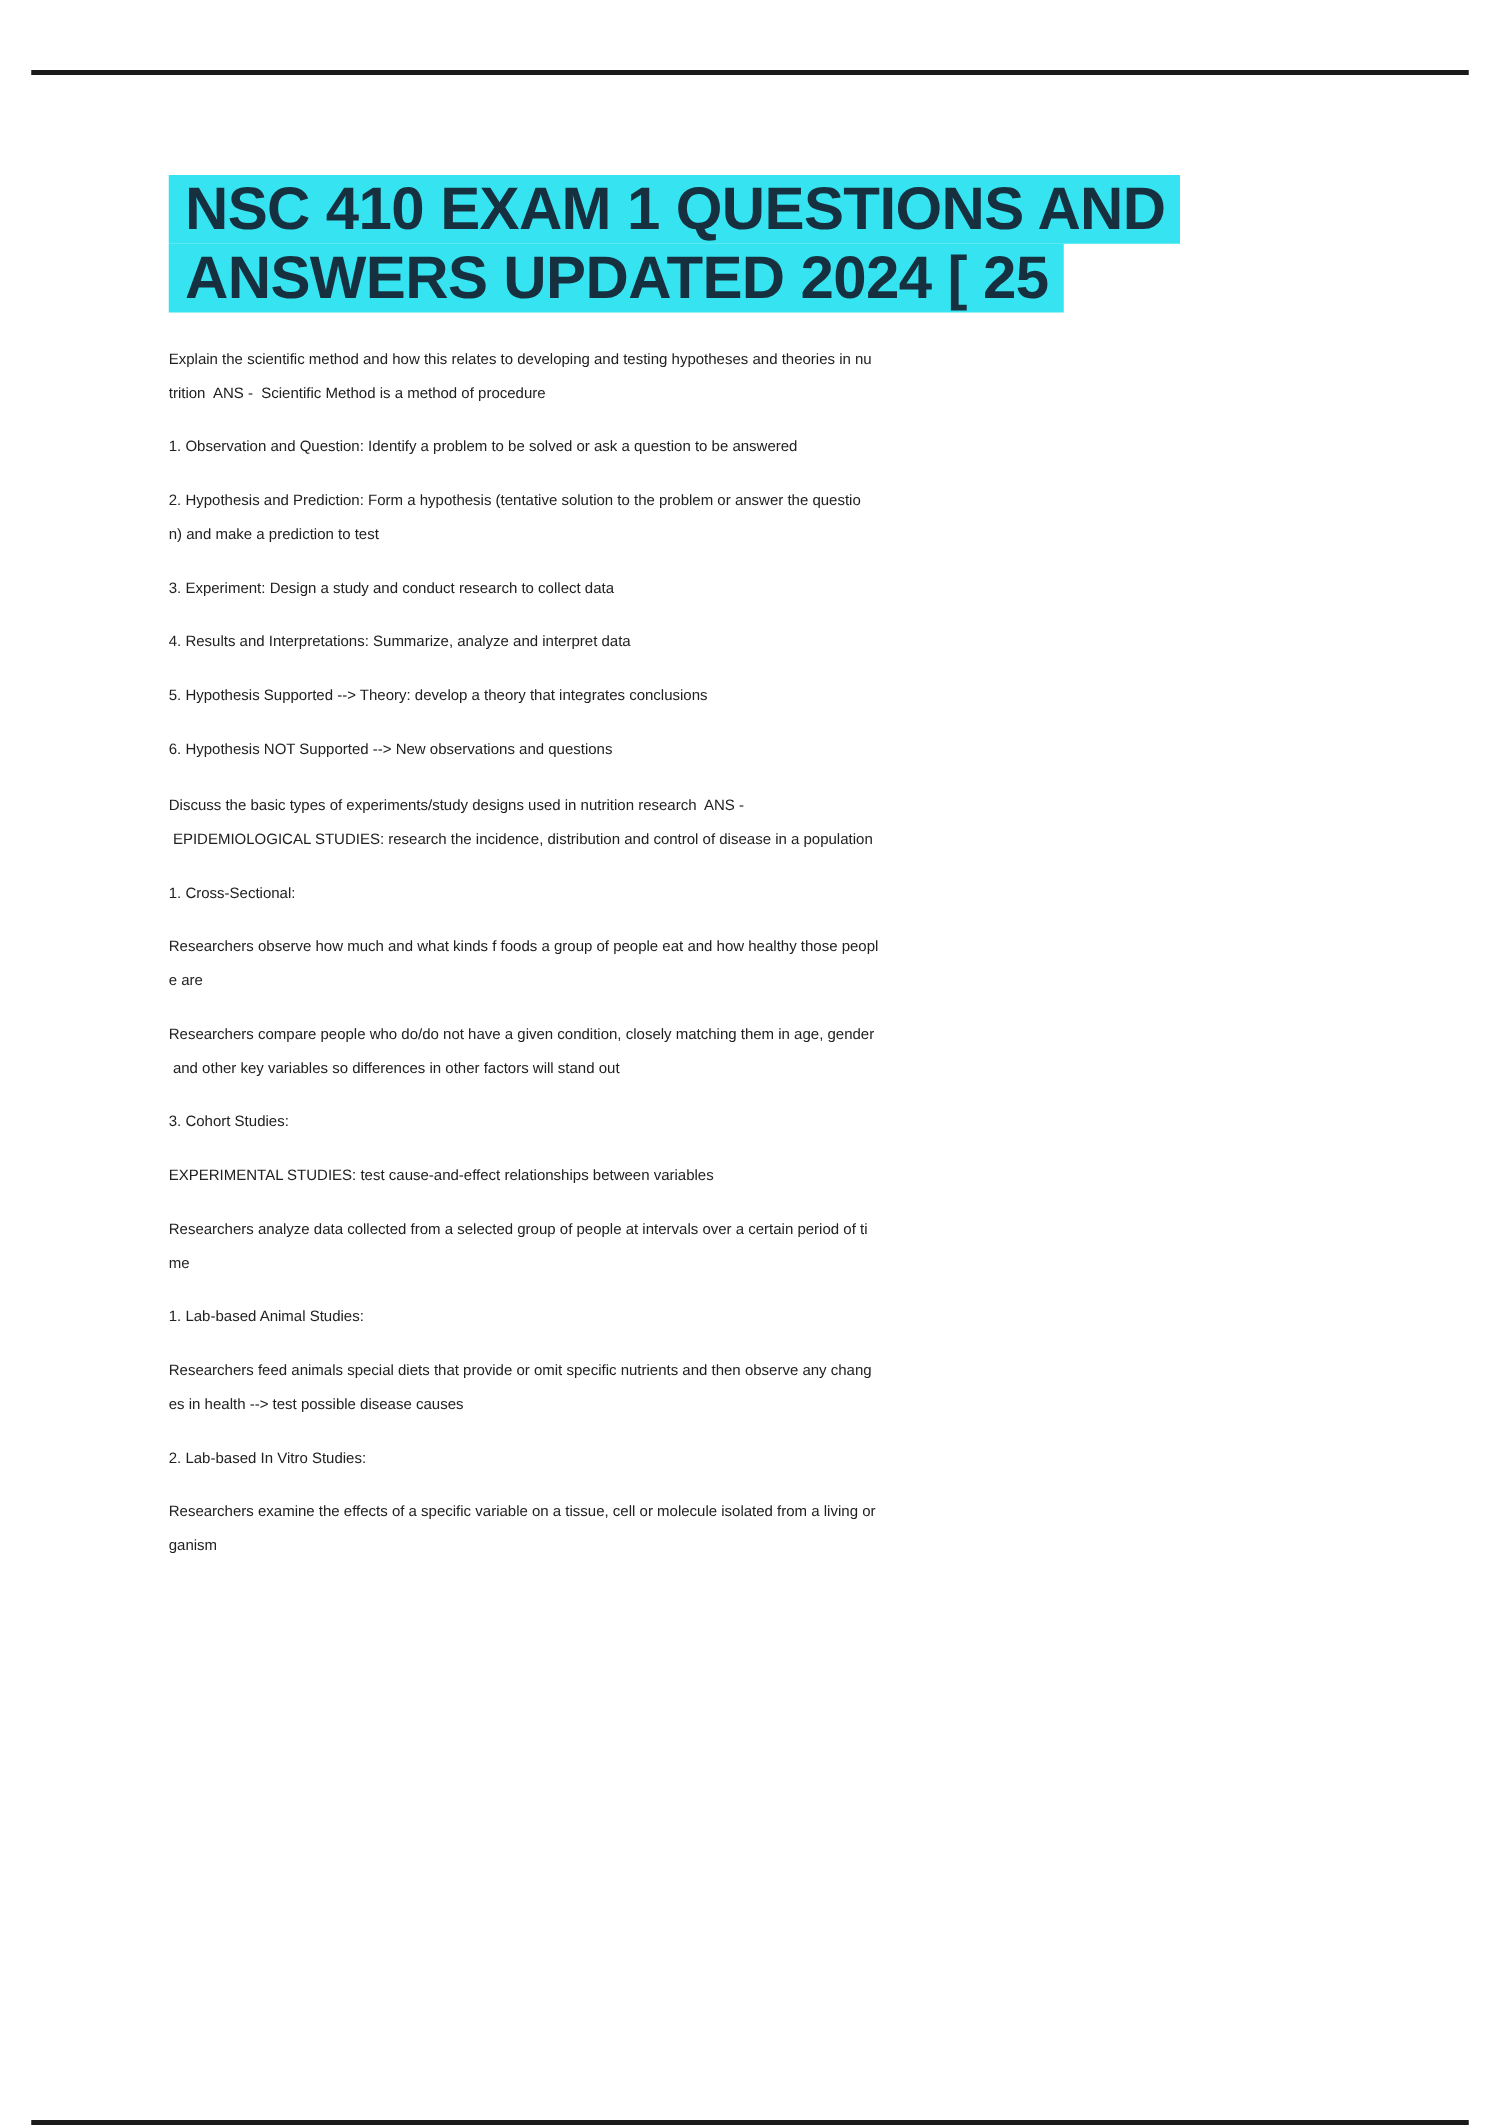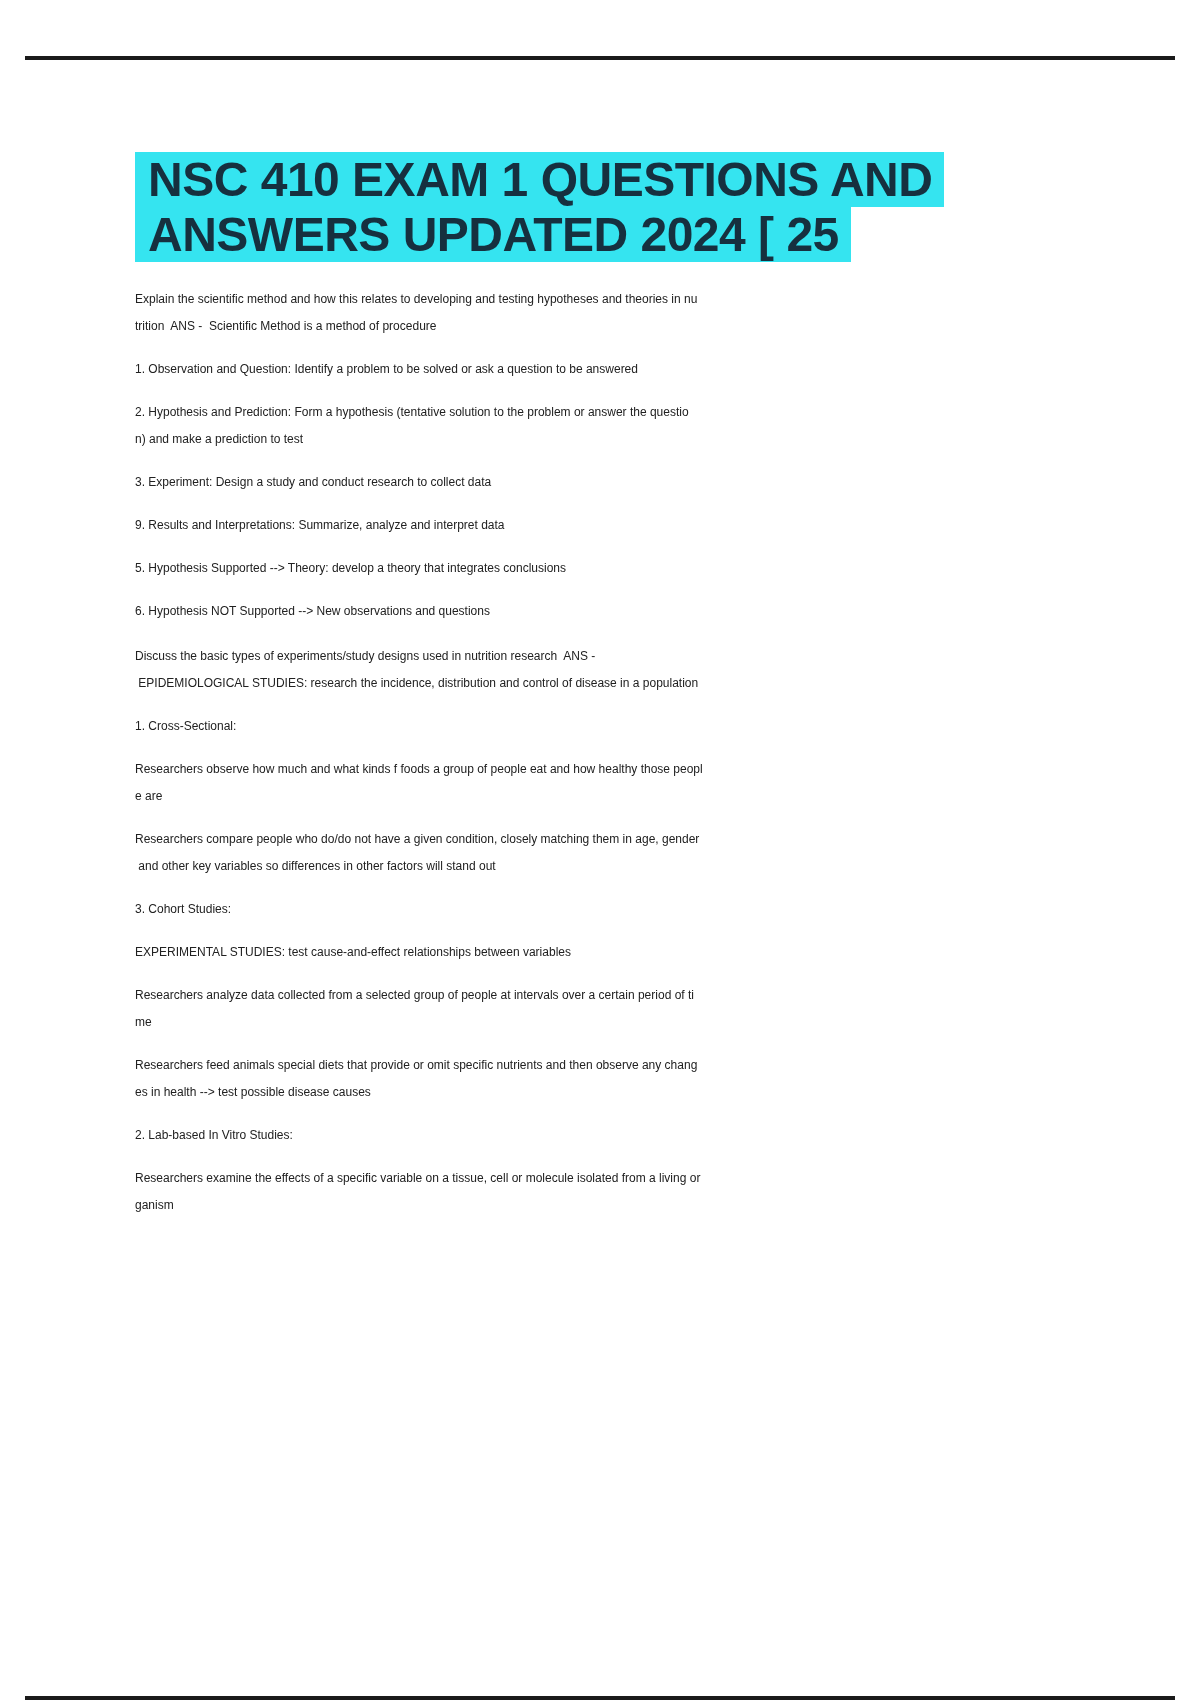--- a/index.html
+++ b/index.html
@@ -24,21 +24,21 @@
     left: 25px;
     width: 1150px;
     height: 4px;
     background: var(--rule-color, #1a1a1a);
   }
   .rule-top { top: 56px; }
   .rule-bottom { top: 1696px; }
   .content {
     position: absolute;
     left: 135px;
-    top: 152px;
+    top: 140px;
     width: 950px;
   }
   .title {
     margin: 0 0 24px 0;
     font-size: 48px;
     font-weight: bold;
     line-height: 55px;
     letter-spacing: -0.5px;
     color: var(--title-color, #16303f);
   }
@@ -73,34 +73,35 @@
       <span class="title-line"><span class="hl">ANSWERS UPDATED 2024 [ 25</span></span>
     </h1>
 
     <div class="body-text">
       <p>Explain the scientific method and how this relates to developing and testing hypotheses and theories in nu
 trition  ANS -  Scientific Method is a method of procedure</p>
       <p>1. Observation and Question: Identify a problem to be solved or ask a question to be answered</p>
       <p>2. Hypothesis and Prediction: Form a hypothesis (tentative solution to the problem or answer the questio
 n) and make a prediction to test</p>
       <p>3. Experiment: Design a study and conduct research to collect data</p>
-      <p>9. Results and Interpretations: Summarize, analyze and interpret data</p>
+      <p>4. Results and Interpretations: Summarize, analyze and interpret data</p>
       <p>5. Hypothesis Supported --&gt; Theory: develop a theory that integrates conclusions</p>
       <p>6. Hypothesis NOT Supported --&gt; New observations and questions</p>
       <p class="gap-above">Discuss the basic types of experiments/study designs used in nutrition research  ANS -
  EPIDEMIOLOGICAL STUDIES: research the incidence, distribution and control of disease in a population</p>
       <p>1. Cross-Sectional:</p>
       <p>Researchers observe how much and what kinds f foods a group of people eat and how healthy those peopl
 e are</p>
       <p>Researchers compare people who do/do not have a given condition, closely matching them in age, gender
  and other key variables so differences in other factors will stand out</p>
       <p>3. Cohort Studies:</p>
       <p>EXPERIMENTAL STUDIES: test cause-and-effect relationships between variables</p>
       <p>Researchers analyze data collected from a selected group of people at intervals over a certain period of ti
 me</p>
+      <p>1. Lab-based Animal Studies:</p>
       <p>Researchers feed animals special diets that provide or omit specific nutrients and then observe any chang
 es in health --&gt; test possible disease causes</p>
       <p>2. Lab-based In Vitro Studies:</p>
       <p>Researchers examine the effects of a specific variable on a tissue, cell or molecule isolated from a living or
 ganism</p>
     </div>
 
   </div>
 
   <div class="rule rule-bottom"></div>

